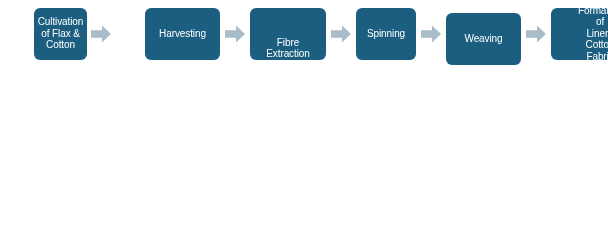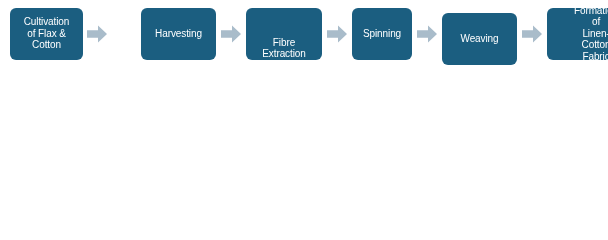--- a/index.html
+++ b/index.html
@@ -55,21 +55,21 @@
   .gap-s { flex: 0 0 4px; }
   .gap-m { flex: 0 0 5px; }
 </style>
 </head>
 <body>
 
 <div id="flow-diagram">
 
   <div class="spacer-left"></div>
 
-  <div class="stage-box" style="width:73px;">
+  <div class="stage-box" style="width:53px;margin-left:24px;">
     <span class="stage-label">Cultivation
 of Flax &amp;
 Cotton</span>
   </div>
 
   <div class="gap-s"></div>
   <span class="flow-arrow">
     <svg viewBox="0 0 20 18" width="20" height="18" aria-hidden="true">
       <path d="M0 5.2 H11 V0.6 L20 9 L11 17.4 V12.8 H0 Z" fill="#a9bcca"></path>
     </svg>

